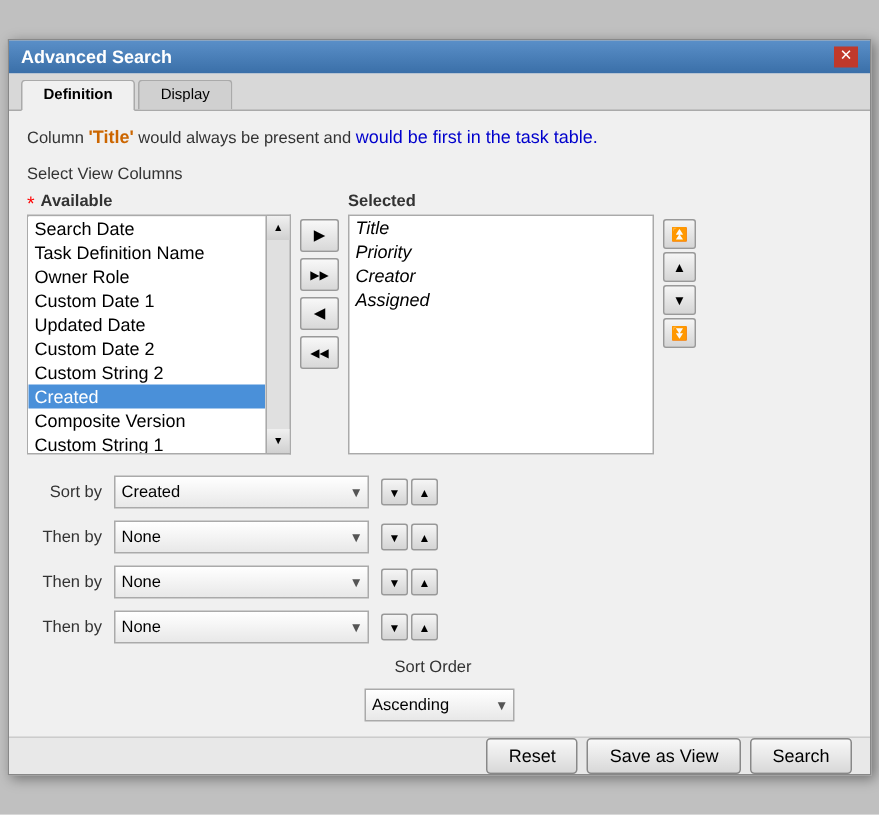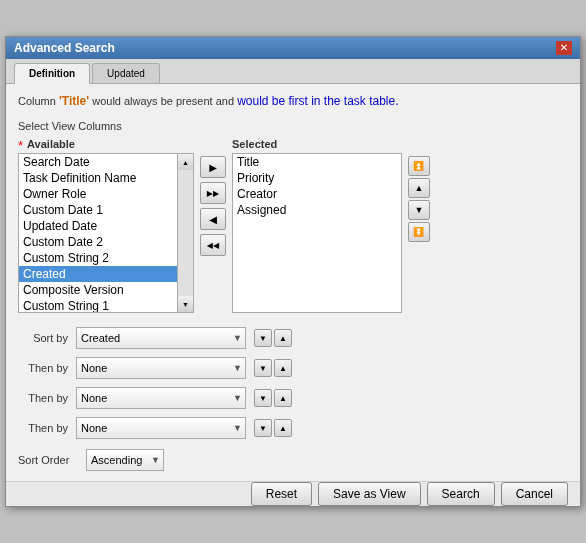--- a/index.html
+++ b/index.html
@@ -87,21 +87,22 @@
       color: #333;
     }
     .list-box {
       border: 1px solid #aaa;
       background: white;
       overflow-y: auto;
       width: 170px;
       height: 160px;
     }
     .list-box.selected-box {
-      width: 170px;
+      width: 204px;
+      font-style: italic;
     }
     .list-box .list-item {
       padding: 1px 4px;
       cursor: pointer;
       white-space: nowrap;
     }
     .list-box .list-item.selected { background: #4a90d9; color: white; }
     .btn-col {
       display: flex;
       flex-direction: column;
@@ -179,20 +180,21 @@
       align-items: center;
       justify-content: center;
       font-size: 8px;
       border-radius: 2px;
     }
     .sort-order-row {
       display: flex;
       align-items: center;
       gap: 8px;
       margin-top: 4px;
+      flex-direction: column;
     }
     .sort-order-label {
       width: 60px;
       font-size: 11px;
       color: #333;
     }
     .footer {
       display: flex;
       justify-content: flex-end;
       padding: 0 12px;
@@ -253,21 +255,21 @@
 
 <div class="dialog">
 
   <div class="title-bar">
     <span>Advanced Search</span>
     <button class="title-bar-close">✕</button>
   </div>
 
   <div class="tab-bar">
     <div class="tab active">Definition</div>
-    <div class="tab">Updated</div>
+    <div class="tab">Display</div>
   </div>
 
   <div class="content">
 
     <div class="info-text">
       Column <span class="highlight-yellow">'Title'</span> would always be present and <span class="highlight-blue">would be first in the task table.</span>
     </div>
 
     <div class="section-label">Select View Columns</div>
 
@@ -396,27 +398,26 @@
         <div class="sort-arrows">
           <button class="tiny-btn">▼</button>
           <button class="tiny-btn">▲</button>
         </div>
       </div>
     </div>
 
     <div class="sort-order-row">
       <span class="sort-order-label">Sort Order</span>
       <div class="select-wrapper">
-        <select style="width:78px;">
+        <select style="width:100px;">
           <option selected="">Ascending</option>
           <option>Descending</option>
         </select>
       </div>
     </div>
   </div>
 
   <div class="footer">
     <button class="footer-btn">Reset</button>
     <button class="footer-btn">Save as View</button>
     <button class="footer-btn">Search</button>
-    <button class="footer-btn">Cancel</button>
   </div>
 </div>
 
 </body></html>

